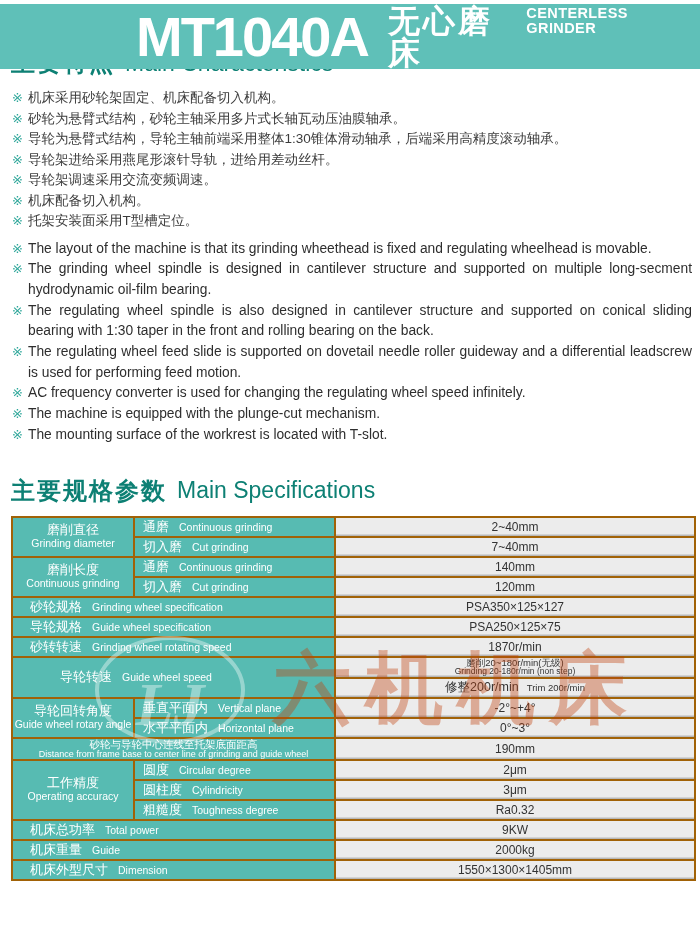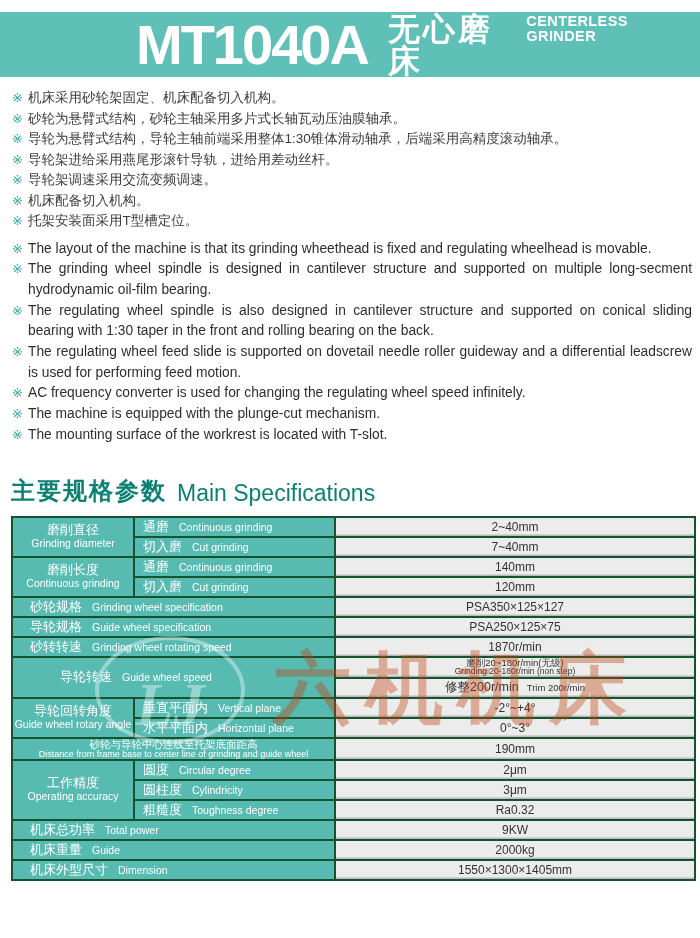--- a/index.html
+++ b/index.html
@@ -1,49 +1,49 @@
 <!DOCTYPE html>
 <html><head>
 <meta charset="utf-8">
 <style>
   * { margin: 0; padding: 0; box-sizing: border-box; }
   html, body { width: 700px; height: 938px; overflow: hidden; background: #fff;
     font-family: "Liberation Sans", "DejaVu Sans", sans-serif; }
   .page { position: relative; width: 700px; height: 938px; background: #fff; }
 
   
-  .topbar { position: absolute; top: 12px; left: 0; width: 700px; height: 65px;
+  .topbar { position: absolute; top: 4px; left: 0; width: 700px; height: 65px;
     background: #5fc0b8; display: flex; align-items: center; }
   .model { margin-left: 136px; font-size: 56px; font-weight: bold; color: #fff;
     letter-spacing: -2px; line-height: 65px; }
   .prod { margin-left: 20px; color: #fff; display: flex; flex-direction: row; justify-content: center; }
   .prod-cn { font-size: 32px; font-weight: bold; letter-spacing: 3px; line-height: 32px; }
   .prod-en { font-size: 14.5px; font-weight: bold; letter-spacing: 0.4px; line-height: 15px; margin-top: 1px; }
 
   
-  .sec-title { display: flex; align-items: flex-end; gap: 10px; color: #0d8074; margin-left: 11px; }
+  .sec-title { display: flex; align-items: center; gap: 10px; color: #0d8074; margin-left: 11px; }
   .t-cn { font-size: 24px; font-weight: bold; letter-spacing: 2px; }
   .t-en { font-size: 23px; font-weight: normal; }
   .chars-title { padding-top: 47px; }
   .specs-title { margin-top: 29px; }
 
   
   .list-cn { margin-top: 9px; }
   .list-en { margin-top: 7px; }
   .bullet { position: relative; padding-left: 28px; padding-right: 8px; color: #3c3c3c; }
   .list-cn .bullet { font-size: 13.5px; line-height: 20.5px; }
   .list-en .bullet { font-size: 13.8px; line-height: 20.7px; text-align: justify; color: #2e2e2e; }
   .mark { position: absolute; left: 12px; top: 0; color: #2fa79a; font-size: 13px; }
 
   
   .table-wrap { position: relative; margin-top: 9px; }
   table { border-collapse: collapse; table-layout: fixed; width: 683px; margin-left: 11px; }
   col.c1 { width: 122px; } col.c2 { width: 201px; } col.c3 { width: 360px; }
   tr { height: 20px; }
-  td { border: 2px solid #14532d; overflow: hidden; white-space: nowrap; }
+  td { border: 2px solid #a16207; overflow: hidden; white-space: nowrap; }
   td.teal { background: #57bbb2; color: #fff; }
   td.group { text-align: center; line-height: 13px; }
   .g-cn { font-size: 13px; display: block; }
   .g-en { font-size: 10.5px; display: block; margin-top: 1px; }
   td.sub { padding-left: 8px; font-size: 13px; }
   td.sub .en, td.wide .en { font-size: 10.5px; margin-left: 10px; }
   td.wide { padding-left: 17px; font-size: 13px; }
   td.gspeed { padding-left: 47px; }
   td.dist { text-align: center; line-height: 10px; padding-left: 0; }
   .d-cn { font-size: 10.5px; display: block; }

